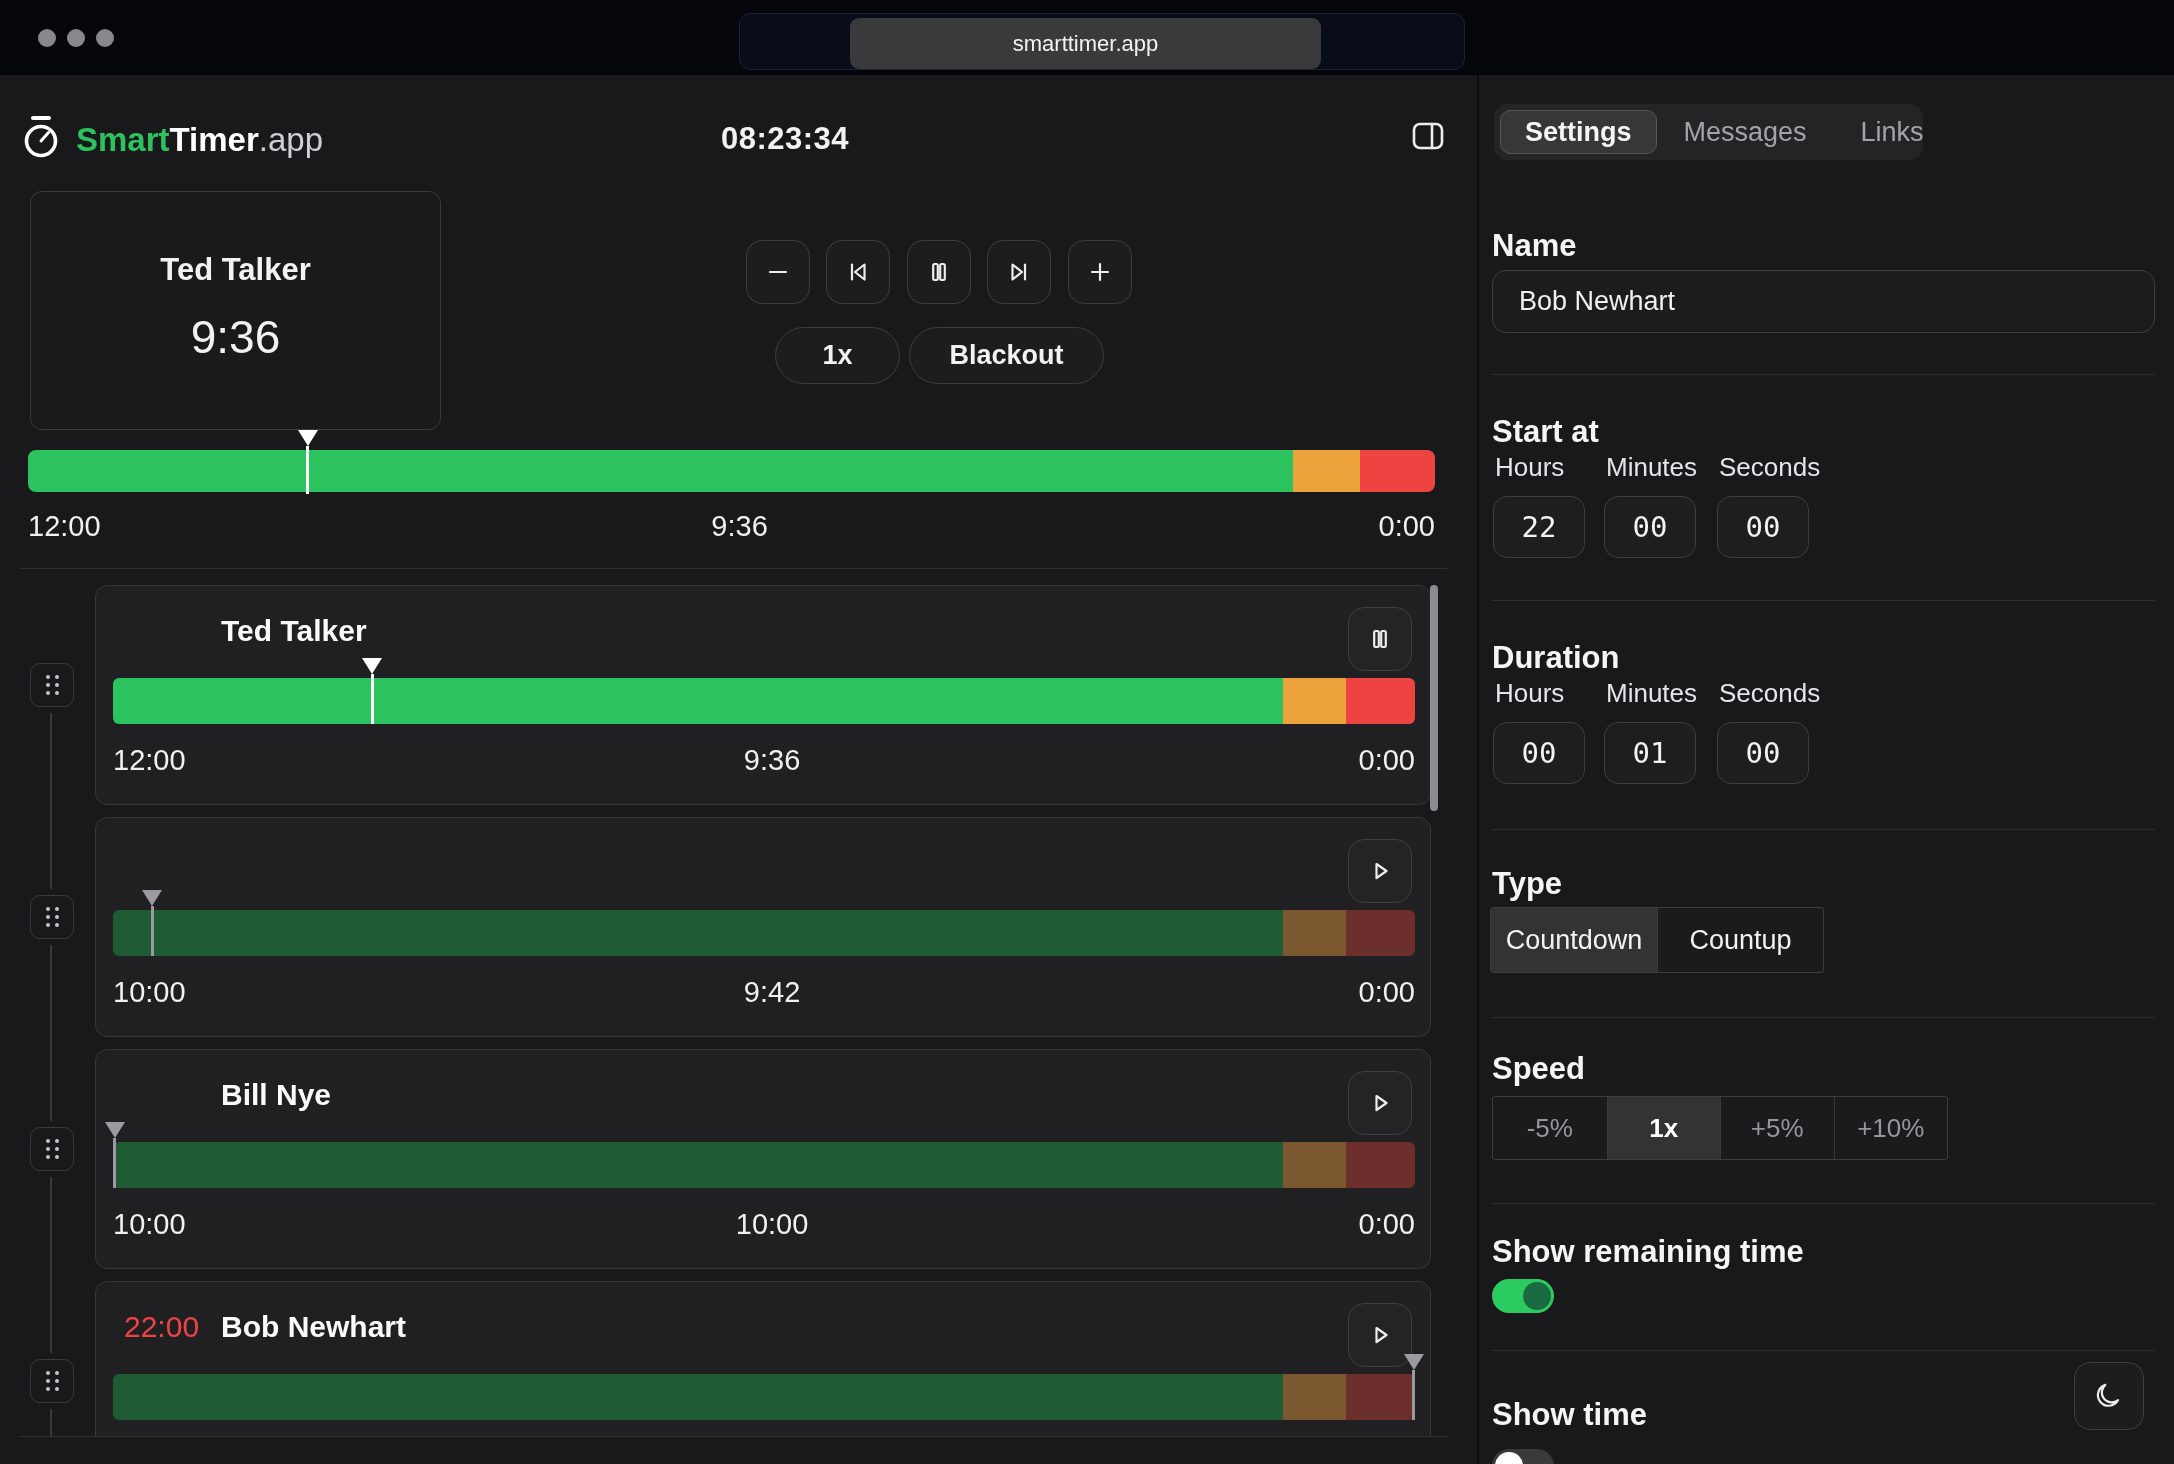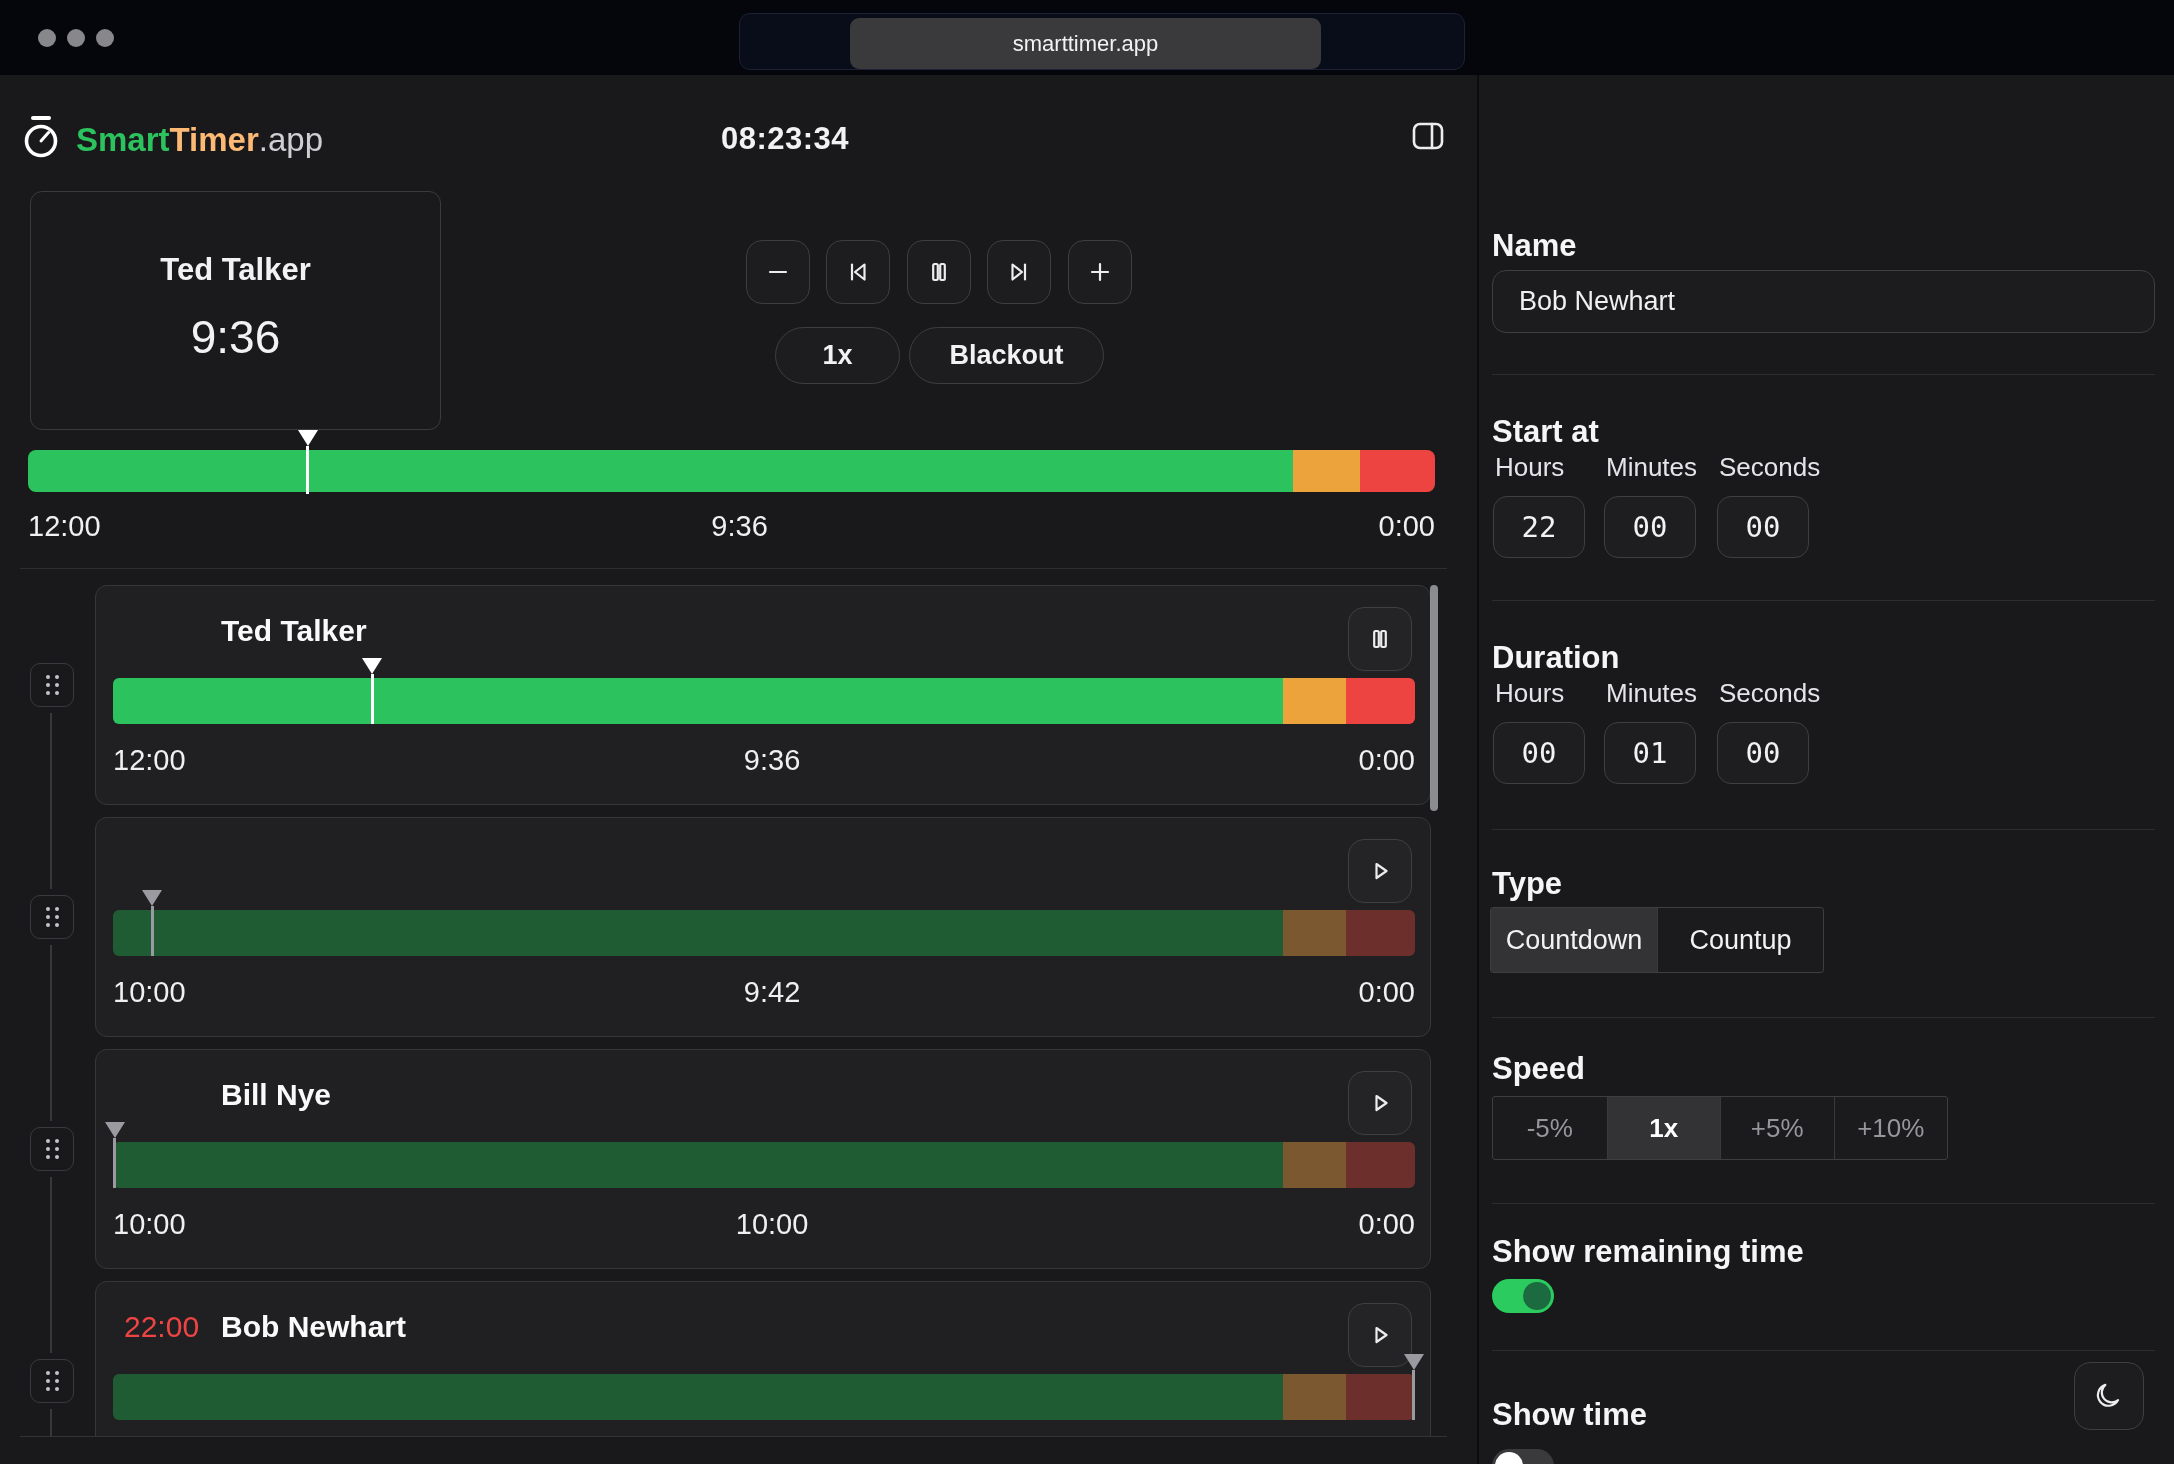--- a/index.html
+++ b/index.html
@@ -19,21 +19,21 @@
   .chrome{left:0;top:0;width:2174px;height:75px;background:var(--chrome)}
   .dot{width:18px;height:18px;border-radius:50%;background:#87878c;top:29px}
   .tabstrip{left:739px;top:13px;width:726px;height:57px;border-radius:11px;
             background:#090d19;border:1px solid #1c2133}
   .tab{left:850px;top:18px;width:471px;height:51px;border-radius:9px;background:#3a3a3c;
        display:flex;align-items:center;justify-content:center;font-size:22px;color:#f2f2f3}
 
   
   .logo{left:20px;top:114px;width:42px;height:46px}
   .brand{left:76px;top:121px;height:42px;display:flex;align-items:flex-start;font-size:33px;font-weight:700}
-  .brand .g{color:var(--green)} .brand .w{color:#fdba74}
+  .brand .g{color:var(--green)} .brand .w{color:#ffffff}
   .brand .s{color:#cfcfd3;font-weight:400}
   .clock{left:721px;top:121px;width:300px;text-align:left;font-size:31px;font-weight:700;letter-spacing:.5px}
   .panelbtn{left:1406px;top:116px;width:44px;height:40px;display:flex;align-items:center;justify-content:center;background:none;border:none;cursor:pointer}
 
   
   .preview{left:30px;top:191px;width:411px;height:239px;border:1.5px solid #3b3b3e;border-radius:12px;background:#1a1a1c}
   .preview .pname{left:0;top:60px;width:100%;text-align:center;font-size:31px;font-weight:700}
   .preview .ptime{left:0;top:118px;width:100%;text-align:center;font-size:46px;font-weight:500}
 
   
@@ -355,20 +355,25 @@
       <span></span>
       <span></span>
     </div>
   </div>
 
   <div class="abs scrollthumb"></div>
 </div>
 
 <div class="abs sidebar">
 
+  <div class="abs stabs">
+    <div class="stab active">Settings</div>
+    <div class="stab">Messages</div>
+    <div class="stab">Links</div>
+  </div>
 
   <div class="abs slabel" style="top:151px">Name</div>
   <div class="abs sinput">
     <span>Bob Newhart</span>
   </div>
 
   <div class="abs sdivider" style="top:299px"></div>
 
   <div class="abs slabel" style="top:337px">Start at</div>
   <div class="abs" style="left:0;top:377px;height:30px">

